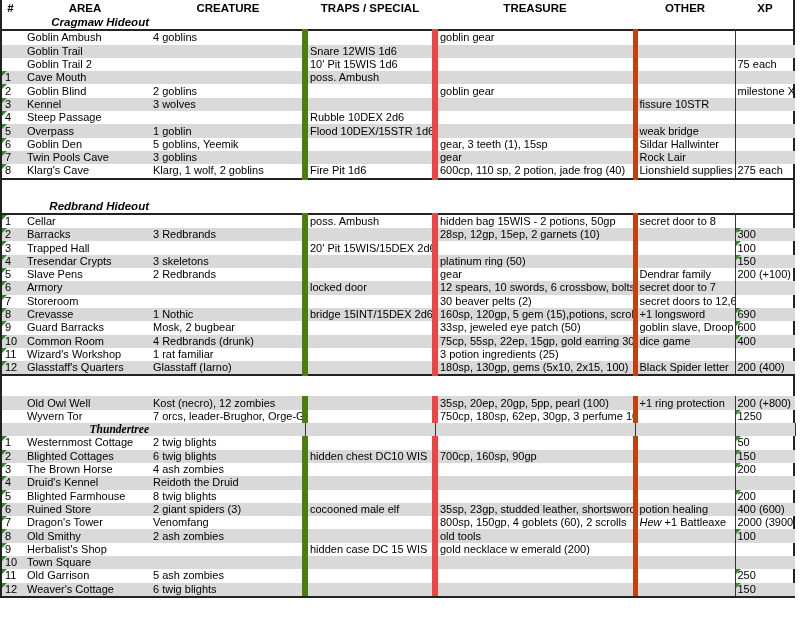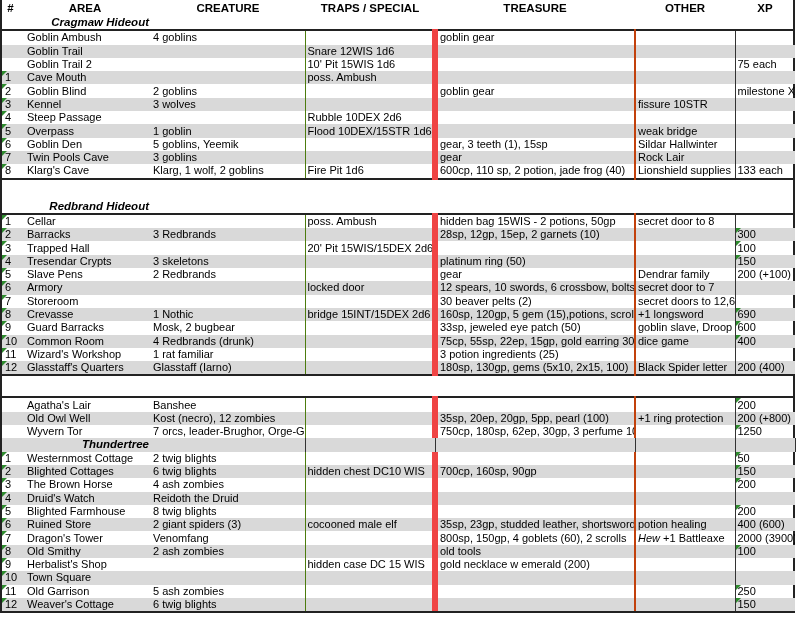--- a/index.html
+++ b/index.html
@@ -2,30 +2,30 @@
 <html><head>
 <meta charset="utf-8">
 <style>
   html, body { margin:0; padding:0; background:#ffffff; }
   body { width:800px; height:622px; overflow:hidden; font-family:"Liberation Sans", sans-serif; font-size:11px; color:#000; }
   .sheet { position:relative; width:795px; border-left:2px solid #222; border-right:2px solid #222; border-bottom:2px solid #222; box-sizing:border-box; }
   table { border-collapse:collapse; width:100%; table-layout:fixed; }
   td, th { padding:0 2px; height:13.3px; line-height:13px; white-space:nowrap; overflow:hidden; vertical-align:middle; position:relative; }
   th { font-weight:bold; font-size:11.5px; text-align:center; height:16px; }
   tr.alt td { background:#d9d9d9; }
-  .c-creature { width:154px; border-right:1px solid #4d7c0f; }
+  .c-creature { width:154px; border-right:6px solid #4d7c0f; }
   .c-traps { width:130px; border-right:6px solid #ef4444; }
-  .c-treasure { width:200px; border-right:2px solid #c2410c; }
+  .c-treasure { width:200px; border-right:5px solid #c2410c; }
   .c-other { width:100px; border-right:1px solid #333; }
   .c-xp { width:58px; }
   td.num { padding-left:3px; }
   td.area { padding-left:8px; }
   .section-title td.title { font-weight:bold; font-style:italic; font-size:11.5px; text-align:right; }
   .section-title td { border-right:none !important; }
-  .section-title.lined td { border-right:1px solid #333 !important; }
+  .section-title.lined td { border-right:1px solid #333 !important;font-family:Liberation Serif, serif; }
   .section-title.lined td.num, .section-title.lined td.title { border-right:none !important; }
   .section-title.lined td.title + td { border-right:1px solid #333 !important; }
   tr.topline td { border-top:2px solid #222; }
   tr.blank td { height:20px; border-right:none !important; }
   .flag::before { content:""; position:absolute; left:0; top:0; width:0; height:0; border-top:5px solid #2e8b2e; border-right:5px solid transparent; }
   .xpflag::before { content:""; position:absolute; left:0; top:0; width:0; height:0; border-top:5px solid #2e8b2e; border-right:5px solid transparent; }
   em { font-style:italic; }
 </style>
 </head>
 <body>
@@ -152,21 +152,21 @@
           <td class="c-other">Rock Lair</td>
           <td class="c-xp"></td>
         </tr>
         <tr class="">
           <td class="num flag">8</td>
           <td class="area">Klarg's Cave</td>
           <td class="c-creature">Klarg, 1 wolf, 2 goblins</td>
           <td class="c-traps">Fire Pit 1d6</td>
           <td class="c-treasure">600cp, 110 sp, 2 potion, jade frog (40)</td>
           <td class="c-other">Lionshield supplies</td>
-          <td class="c-xp">133 each</td>
+          <td class="c-xp">275 each</td>
         </tr>
         <tr class="blank topline">
           <td></td>
           <td></td>
           <td></td>
           <td></td>
           <td></td>
           <td></td>
           <td></td>
         </tr>
@@ -289,29 +289,20 @@
         </tr>
         <tr class="blank topline">
           <td></td>
           <td></td>
           <td></td>
           <td></td>
           <td></td>
           <td></td>
           <td></td>
         </tr>
-        <tr class=" topline">
-          <td class="num"></td>
-          <td class="area">Agatha's Lair</td>
-          <td class="c-creature">Banshee</td>
-          <td class="c-traps"></td>
-          <td class="c-treasure"></td>
-          <td class="c-other"></td>
-          <td class="c-xp xpflag">200</td>
-        </tr>
         <tr class="alt">
           <td class="num"></td>
           <td class="area">Old Owl Well</td>
           <td class="c-creature">Kost (necro), 12 zombies</td>
           <td class="c-traps"></td>
           <td class="c-treasure">35sp, 20ep, 20gp, 5pp, pearl (100)</td>
           <td class="c-other">+1 ring protection</td>
           <td class="c-xp">200 (+800)</td>
         </tr>
         <tr class="">
@@ -354,21 +345,21 @@
           <td class="num flag">3</td>
           <td class="area">The Brown Horse</td>
           <td class="c-creature">4 ash zombies</td>
           <td class="c-traps"></td>
           <td class="c-treasure"></td>
           <td class="c-other"></td>
           <td class="c-xp xpflag">200</td>
         </tr>
         <tr class="alt">
           <td class="num flag">4</td>
-          <td class="area">Druid's Watch</td>
+          <td class="area">Druid's Kennel</td>
           <td class="c-creature">Reidoth the Druid</td>
           <td class="c-traps"></td>
           <td class="c-treasure"></td>
           <td class="c-other"></td>
           <td class="c-xp"></td>
         </tr>
         <tr class="">
           <td class="num flag">5</td>
           <td class="area">Blighted Farmhouse</td>
           <td class="c-creature">8 twig blights</td>

